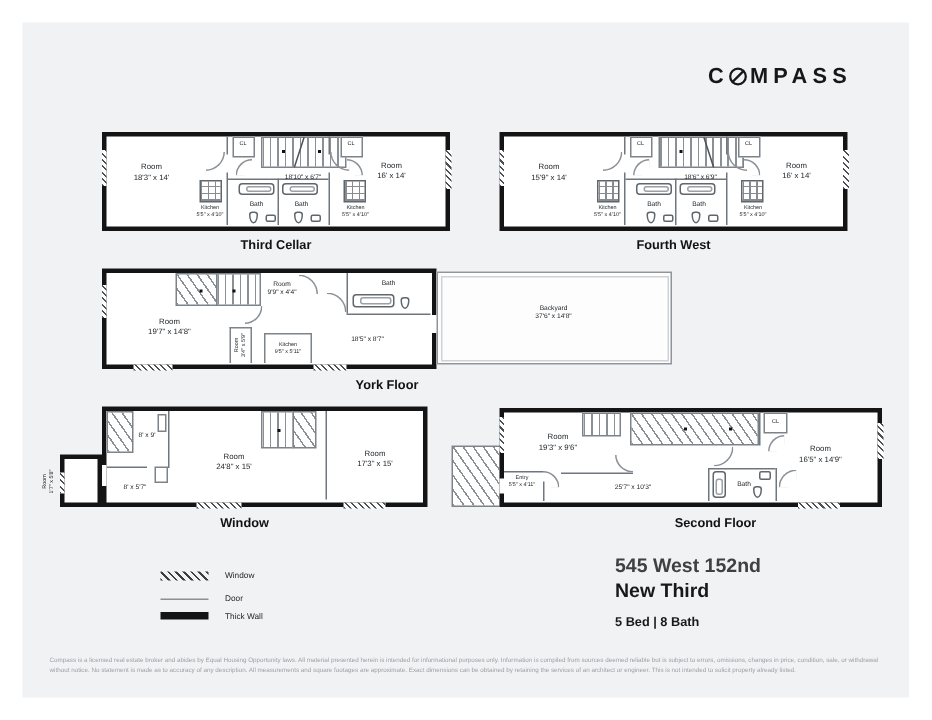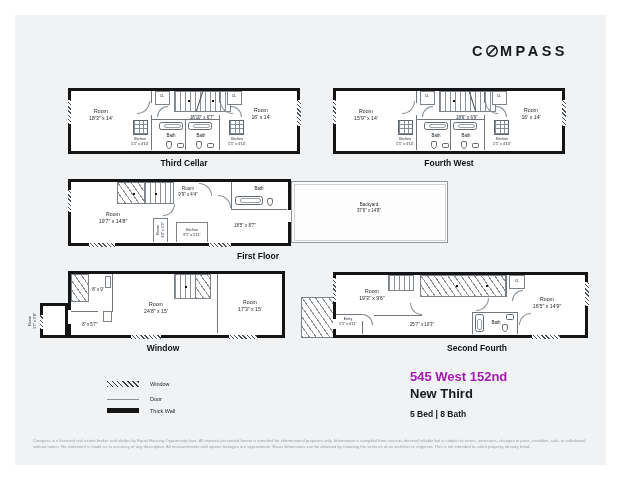--- a/index.html
+++ b/index.html
@@ -54,21 +54,21 @@
 
   
   .leg-swatch-window{position:absolute;left:107px;top:381px;width:32px;height:6px;
        background-image:repeating-linear-gradient(45deg,#3a3f44 0 1.2px,transparent 1.2px 3.6px);}
   .leg-swatch-door{position:absolute;left:107px;top:399px;width:32px;height:1px;background:#8a9096;}
   .leg-swatch-wall{position:absolute;left:107px;top:408px;width:32px;height:5px;background:#141414;}
   .leg-label{position:absolute;left:150px;font-size:11px;color:#23272b;white-space:nowrap;
        transform:translateY(-50%) scale(0.5);transform-origin:left center;}
 
   
-  .addr1{position:absolute;left:410px;top:369px;font-size:13px;font-weight:600;color:#a21caf;}
+  .addr1{position:absolute;left:410px;top:369px;font-size:13px;font-weight:600;color:#404040;}
   .addr2{position:absolute;left:410px;top:386px;font-size:13px;font-weight:600;color:#17191b;}
   .bedbath{position:absolute;left:410px;top:409px;font-size:8.5px;font-weight:700;color:#17191b;}
 
   
   .disclaimer{position:absolute;left:33px;top:437px;width:1112px;font-size:8.4px;line-height:1.55;
        color:#9ba1a7;transform:scale(0.5);transform-origin:top left;}
 </style>
 </head>
 <body>
 
@@ -245,21 +245,21 @@
     <div class="lbl sm" style="left:174px;top:44px;">
       <span>18'5" x 8'7"</span>
     </div>
   </div>
   <div class="yard" style="left:291px;top:181px;width:157px;height:62px;">
     <div class="lbl sm" style="left:77px;top:26px;">
       <span class="bl">Backyard</span>
       <span class="bl">37'6" x 14'8"</span>
     </div>
   </div>
-  <div class="title" style="left:258px;top:251px;">First Floor</div>
+  <div class="title" style="left:258px;top:251px;">York Floor</div>
 
   <div class="plan" style="left:68px;top:271px;width:217px;height:67px;">
     <div class="stf" style="left:0;top:0;width:18px;height:28px;"></div>
     <div class="bx" style="left:34px;top:2px;width:6px;height:12px;"></div>
     <div class="iw" style="left:41px;top:0;width:1px;height:38px;"></div>
     <div class="iw" style="left:0;top:37px;width:27px;height:1px;"></div>
     <div class="bx" style="left:32px;top:37px;width:9px;height:11px;"></div>
     <div class="stv" style="left:103px;top:0;width:22px;height:25px;"></div>
     <div class="stf" style="left:124px;top:0;width:16px;height:25px;"></div>
     <div class="dot" style="left:114px;top:12px;"></div>
@@ -332,21 +332,21 @@
       <span>Bath</span>
     </div>
     <div class="lbl sm" style="left:86px;top:50px;">
       <span>25'7" x 10'3"</span>
     </div>
     <div class="lbl" style="left:211px;top:28px;">
       <span class="bl">Room</span>
       <span class="bl">16'5" x 14'9"</span>
     </div>
   </div>
-  <div class="title" style="left:477px;top:343px;">Second Fourth</div>
+  <div class="title" style="left:477px;top:343px;">Second Floor</div>
 
   <div>
     <div class="leg-swatch-window"></div>
     <div class="leg-label" style="top:384px;">Window</div>
     <div class="leg-swatch-door"></div>
     <div class="leg-label" style="top:399px;">Door</div>
     <div class="leg-swatch-wall"></div>
     <div class="leg-label" style="top:411px;">Thick Wall</div>
   </div>
 

